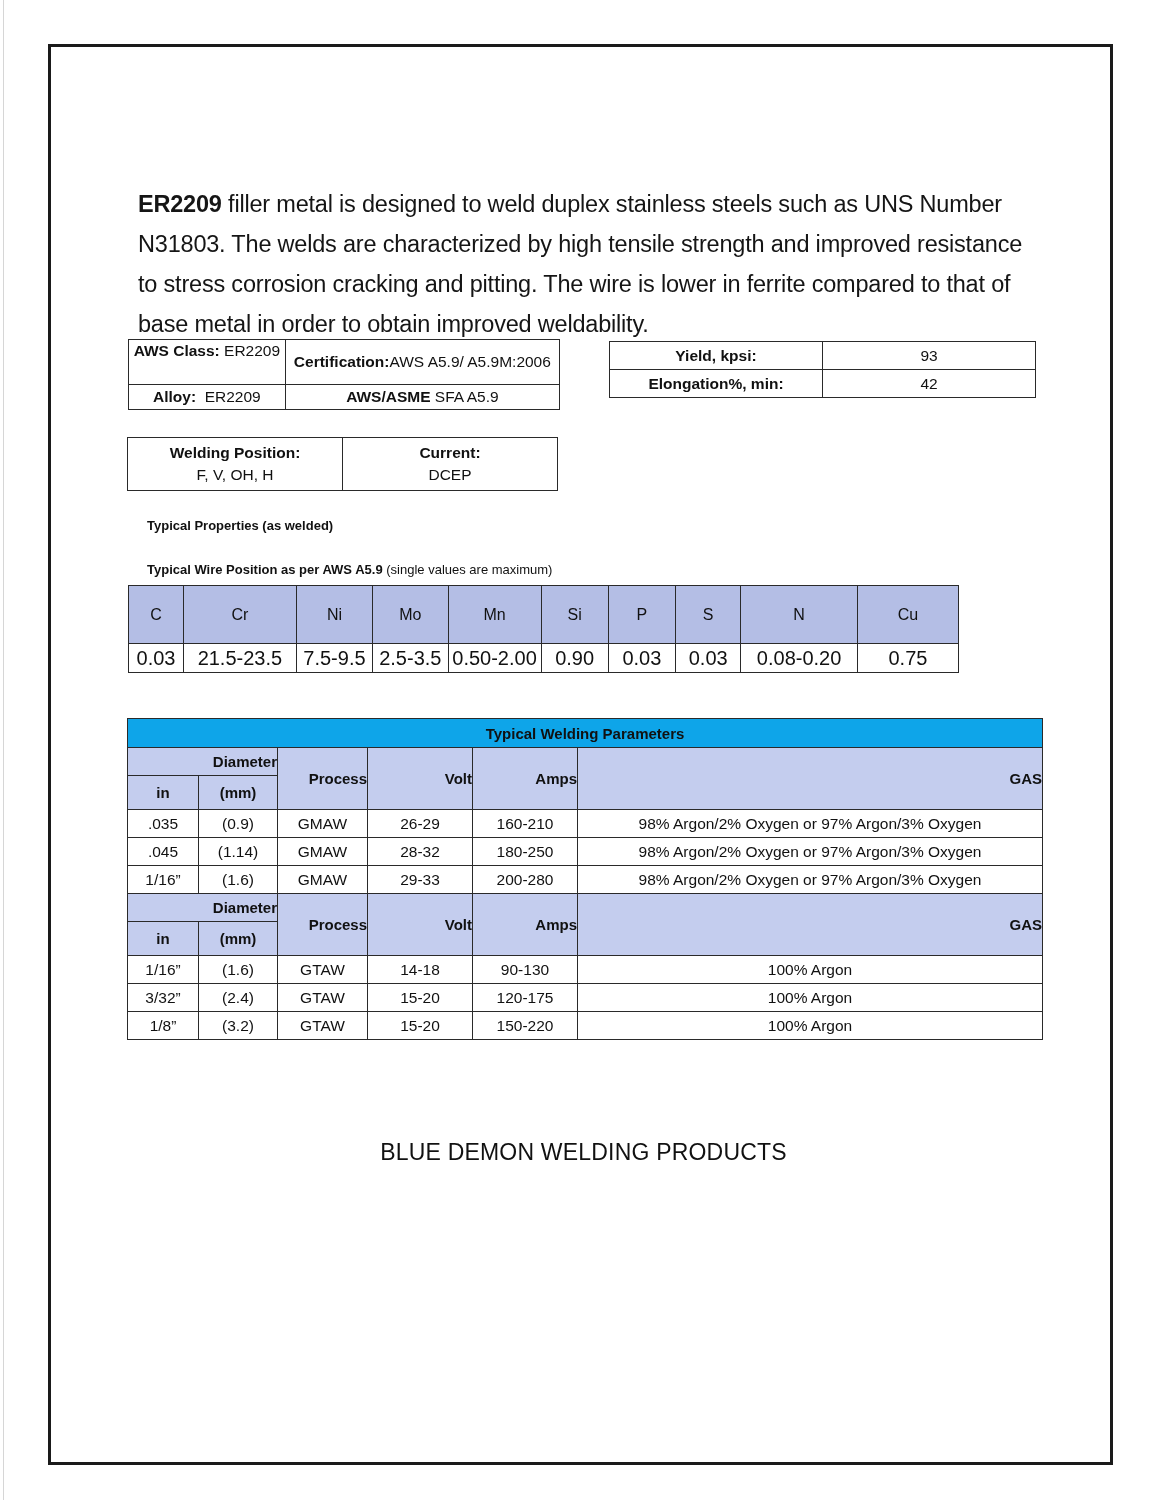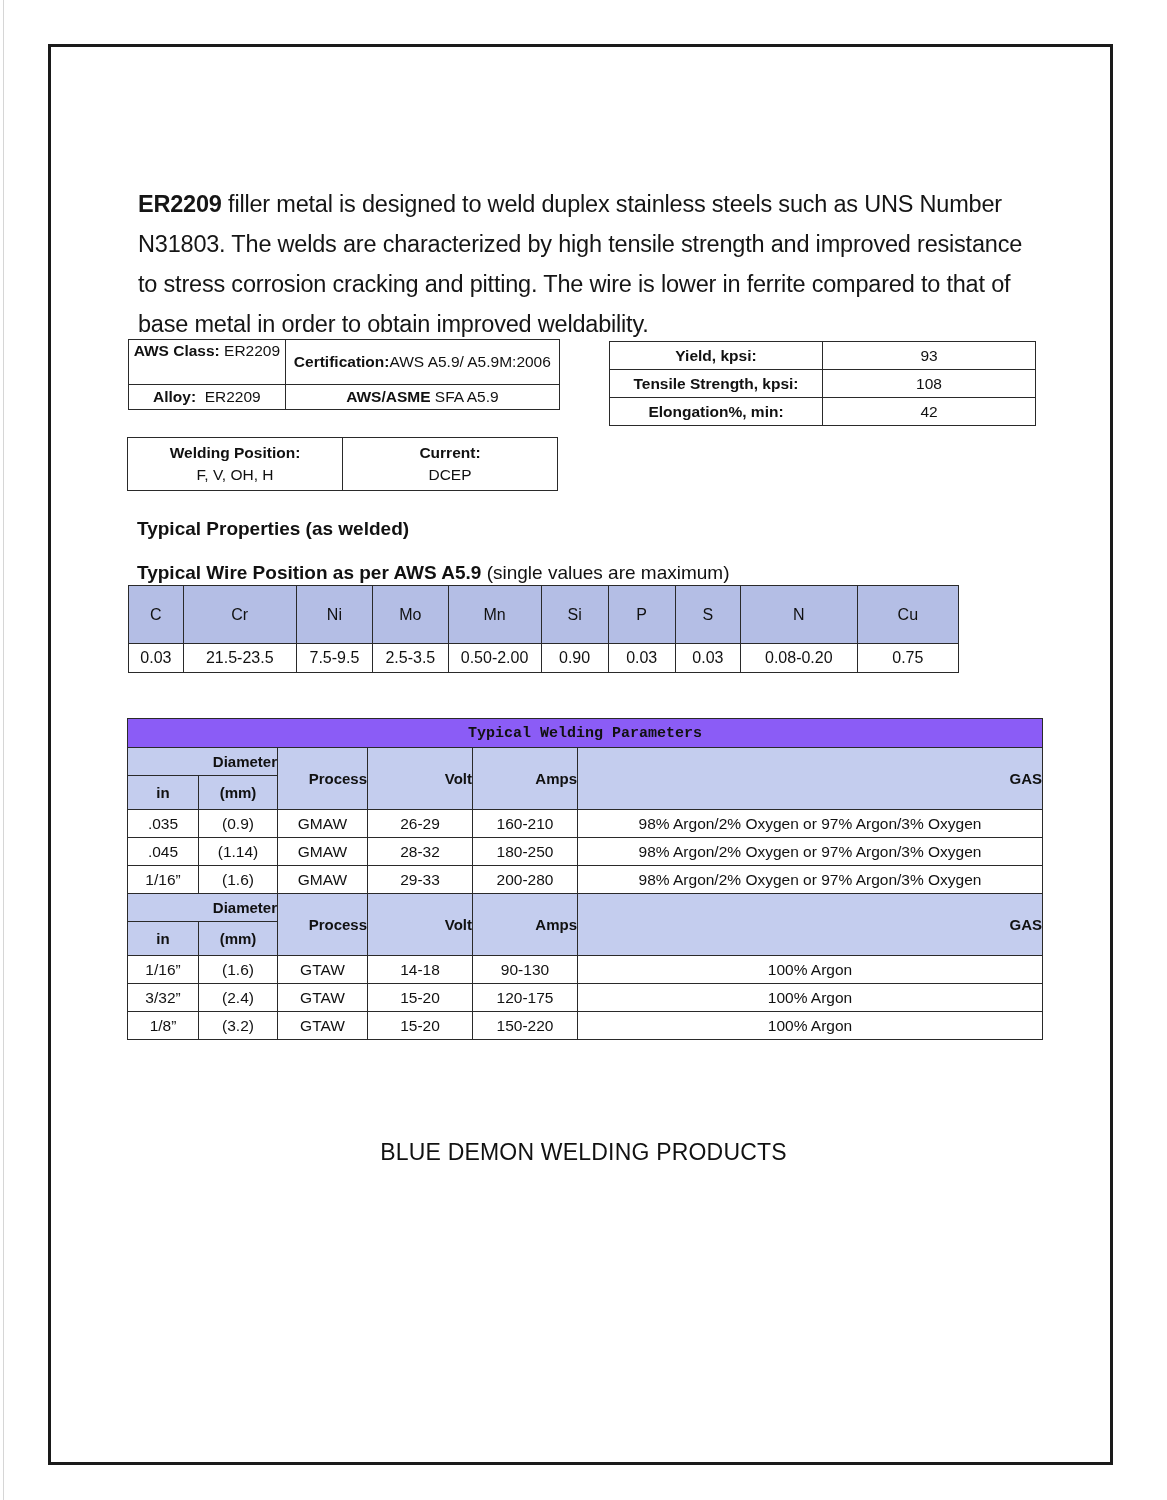--- a/index.html
+++ b/index.html
@@ -20,30 +20,30 @@
     .intro b { font-weight: bold; }
     table { border-collapse: collapse; position: absolute; padding-left: 48px; }
     td, th { border: 1.5px solid #2a2a2a; text-align: center; padding: 0; font-size: 15.5px; }
     .bold-lbl { font-weight: bold; }
     #class-table { left: 128px; top: 339px; width: 432px; }
     #class-table td { height: 24px; line-height: 22px; }
     #pos-table { left: 127px; top: 437px; width: 431px; }
     #pos-table td { height: 52px; line-height: 22px; }
     #mech-table { left: 609px; top: 341px; width: 427px; }
     #mech-table td { height: 27px; }
-    .section-title { position: absolute; font-weight: bold; font-size: 19px; }
+    .section-title { position: absolute; font-weight: bold; font-size: 13px; margin-left: 10px; }
     #typ-props { left: 137px; top: 518px; }
     #chem-title { left: 137px; top: 562px; }
     #chem-title .normal { font-weight: normal; }
     #chem-table { left: 128px; top: 585px; width: 831px; }
     #chem-table th { background: #b4bee5; font-weight: normal; height: 57px; font-size: 16px; }
-    #chem-table td { height: 28px; font-size: 16px; }
+    #chem-table td { height: 28px; font-size: 20px; }
     #weld-table { left: 127px; top: 718px; width: 916px; }
     #weld-table .hdr { background: #c4cdee; font-weight: bold; font-size: 15px; }
-    #weld-table .title-row th { background: #8b5cf6; height: 28px; font-family: Liberation Mono, monospace; }
+    #weld-table .title-row th { background: #0ea5e9; height: 28px; }
     #weld-table .sub1 th { height: 27px; text-align: right; }
     #weld-table .sub2 th { height: 33px; }
     #weld-table td { height: 27px; font-size: 15.5px; }
     .footer {
       position: absolute; left: 0; width: 1167px; top: 1139px; text-align: center;
       font-size: 23px; color: #111; letter-spacing: 0.2px;
     }
   </style>
 </head>
 <body>
@@ -73,24 +73,20 @@
     <td><span class="bold-lbl">Current:</span><br><span>DCEP</span></td>
   </tr>
 </tbody>
   </table>
 
 <table id="mech-table">
   <tbody>
       <tr>
         <td class="bold-lbl" style="width:50%">Yield, kpsi:</td>
         <td>93</td>
-      </tr>
-  <tr>
-        <td class="bold-lbl">Tensile Strength, kpsi:</td>
-        <td>108</td>
       </tr>
   <tr>
         <td class="bold-lbl">Elongation%, min:</td>
         <td>42</td>
       </tr>
 </tbody>
   </table>
 
 <div id="typ-props" class="section-title">Typical Properties (as welded)</div>
 <div id="chem-title" class="section-title"><span>Typical Wire Position as per AWS A5.9</span><span class="normal"> (single values are maximum)</span></div>

